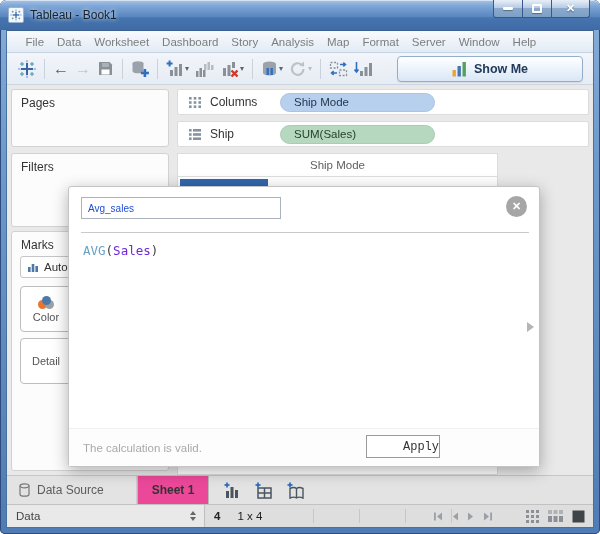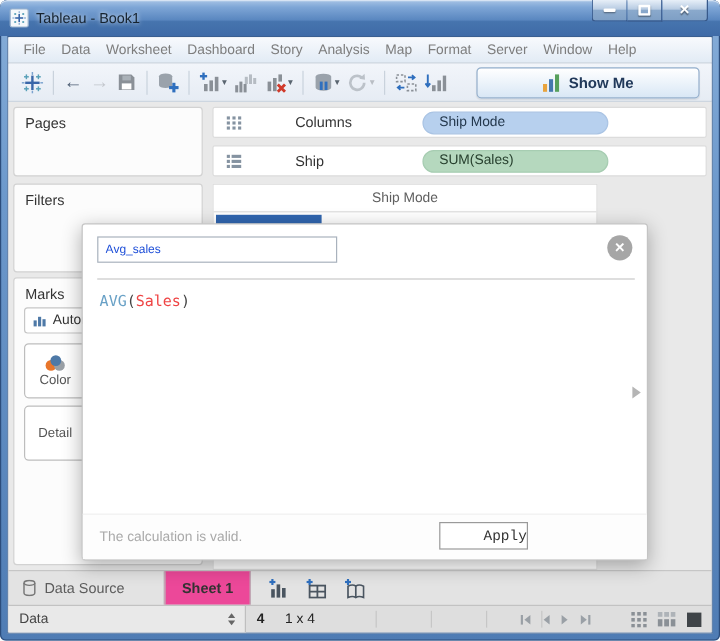--- a/index.html
+++ b/index.html
@@ -27,21 +27,21 @@
   .win-btn.max { width:29px; border-left:none; }
   .win-btn.close { width:38px; border-left:none; border-radius:0 0 3px 0; }
   .min-glyph { width:10px; height:3px; background:#fff; border-radius:1px; box-shadow:0 1px 1px rgba(0,0,0,.35); }
   .max-glyph { width:10px; height:9px; border:2px solid #fff; border-radius:1px; box-shadow:0 1px 1px rgba(0,0,0,.35); }
 
   
   .content { position:absolute; top:30px; left:6px; right:6px; bottom:6px;
     display:flex; flex-direction:column; background:#e9e9e9; border:1px solid #4a70a0; border-top:1px solid #3a5f90; }
 
   
-  .menubar { height:22px; flex:0 0 22px; display:flex; align-items:center; padding-left:6px;
+  .menubar { height:22px; flex:0 0 22px; display:flex; align-items:center; padding-left:12px;
     background:linear-gradient(180deg,#f8fafd,#e2ebf5); border-bottom:1px solid #c7d3e0; }
   .menu-item { font-size:11.5px; color:#7d7d7d; padding:0 6.5px; cursor:default; }
 
   
   .toolbar { height:32px; flex:0 0 32px; display:flex; align-items:center; padding-left:8px;
     background:linear-gradient(180deg,#f2f5fa,#e6ecf4); border-bottom:1px solid #cdd6e0; }
   .tbtn { display:flex; align-items:center; justify-content:center; height:24px; padding:0 2px; margin:0 1px; }
   .tbtn svg { display:block; }
   .tsep { width:1px; height:20px; background:#c9d2dc; margin:0 5px; }
   .caret { font-size:8px; color:#5a6570; margin-left:1px; }
@@ -72,21 +72,21 @@
   .marks-btn.color { top:54px; }
   .marks-btn.detail { top:106px; justify-content:center; }
   .color-icon { position:relative; width:16px; height:13px; }
   .color-icon i { position:absolute; border-radius:50%; }
   .color-icon .c-or { left:0; bottom:0; width:9px; height:9px; background:#e8762c; }
   .color-icon .c-gr { right:0; bottom:0; width:9px; height:9px; background:#9aa0a6; }
   .color-icon .c-bl { left:3.5px; top:0; width:9px; height:9px; background:#4e79a7; }
 
   .right-region { flex:1 1 auto; position:relative; }
   .shelf { position:absolute; left:4px; right:4px; height:26px; background:#fff;
-    border:1px solid #dcdcdc; border-radius:2px; display:flex; align-items:center;gap:36px; }
+    border:1px solid #dcdcdc; border-radius:2px; display:flex; align-items:center; }
   .shelf.columns { top:4px; } .shelf.rows { top:36px; }
   .shelf-icon { margin:0 8px 0 10px; display:flex; }
   .shelf-label { font-size:12px; color:#333; width:58px; }
   .pill { height:19px; width:155px; margin-left:12px; border-radius:10px;
     display:flex; align-items:center; padding-left:13px; font-size:11.5px; color:#24384d; }
   .pill.dim { background:#b7d0ee; border:1px solid #aac4e4; }
   .pill.meas { background:#b5d8be; border:1px solid #a7cdb2; color:#27402e; }
 
   .worksheet { position:absolute; left:4px; top:68px; width:321px; bottom:0;
     background:#fff; border:1px solid #dcdcdc; }
@@ -100,21 +100,21 @@
     box-shadow:0 4px 16px rgba(0,0,0,.3); }
   .dlg-name { position:absolute; left:12px; top:10px; width:200px; height:22px;
     border:1px solid #a9b2bd; font-family:"Liberation Sans",sans-serif;
     font-size:10px; color:#1d4ed8; padding-left:6px; outline:none; }
   .dlg-close { position:absolute; right:12px; top:9px; width:21px; height:21px; border-radius:50%;
     background:#a6a6a6; color:#fff; font-size:11px; font-weight:bold;
     display:flex; align-items:center; justify-content:center; cursor:default; }
   .dlg-divider { position:absolute; left:12px; right:10px; top:45px; height:1px; background:#c9c9c9; }
   .dlg-formula { position:absolute; left:14px; top:56px;
     font-family:"DejaVu Sans Mono", monospace; font-size:12.5px; color:#444; }
-  .fx-fn { color:#69a1c6; } .fx-field { color:#ef4444;margin-top:12px; }
+  .fx-fn { color:#69a1c6; } .fx-field { color:#6d28d9;margin-top:12px; }
   .dlg-expander { position:absolute; right:5px; top:50%; transform:translateY(-50%);
     width:0; height:0; border-left:7px solid #b5b5b5; border-top:5px solid transparent;
     border-bottom:5px solid transparent; }
   .dlg-footer { position:absolute; left:0; right:0; bottom:0; height:38px;
     border-top:1px solid #f0f0f0; background:#fdfdfd; display:flex; align-items:center; }
   .dlg-status { font-size:11.5px; color:#a9a9a9; margin-left:14px; }
   .btn-apply { position:absolute; right:99px; bottom:8px; width:74px; height:23px;
     background:#fff; border:1px solid #9a9a9a; font-size:12px; color:#333;
     display:flex; align-items:center; justify-content:flex-end;font-family:Liberation Mono, monospace; }
   .btn-ok { position:absolute; right:14px; bottom:8px; width:74px; height:23px;

